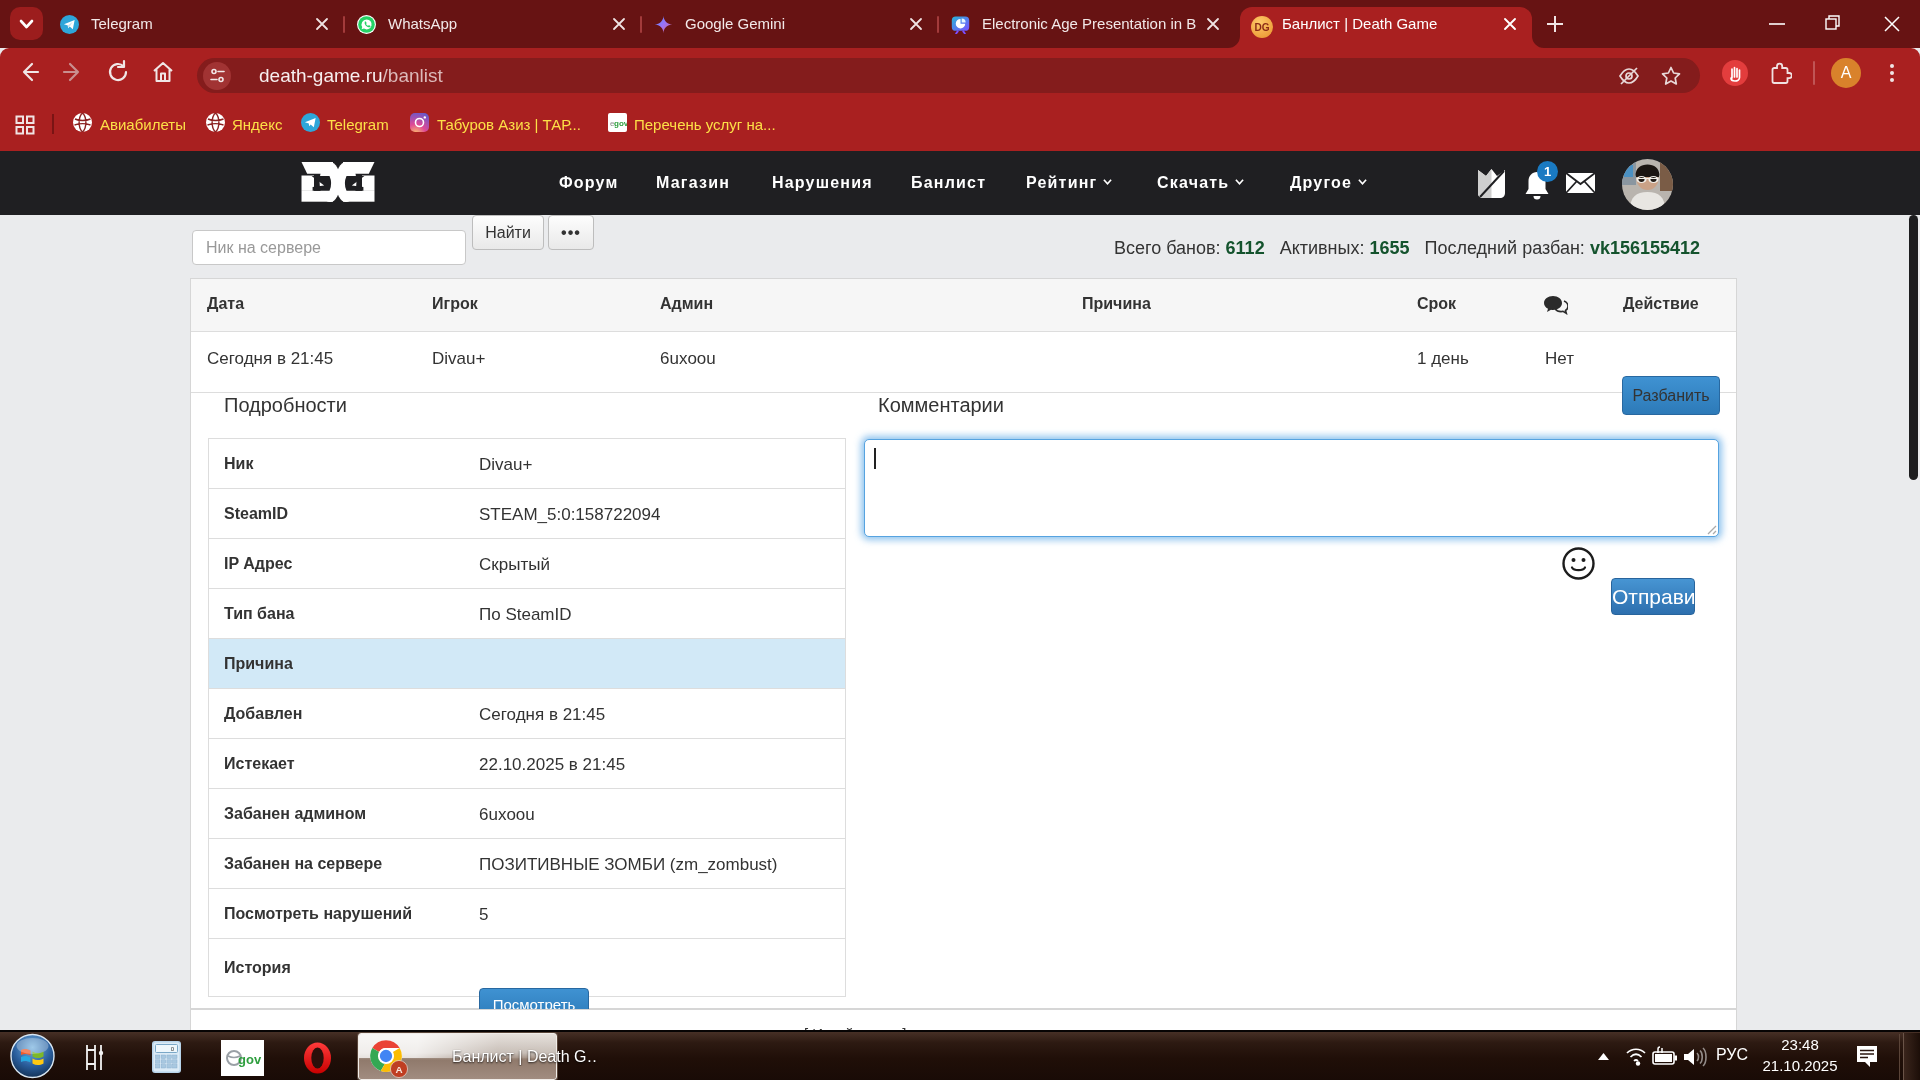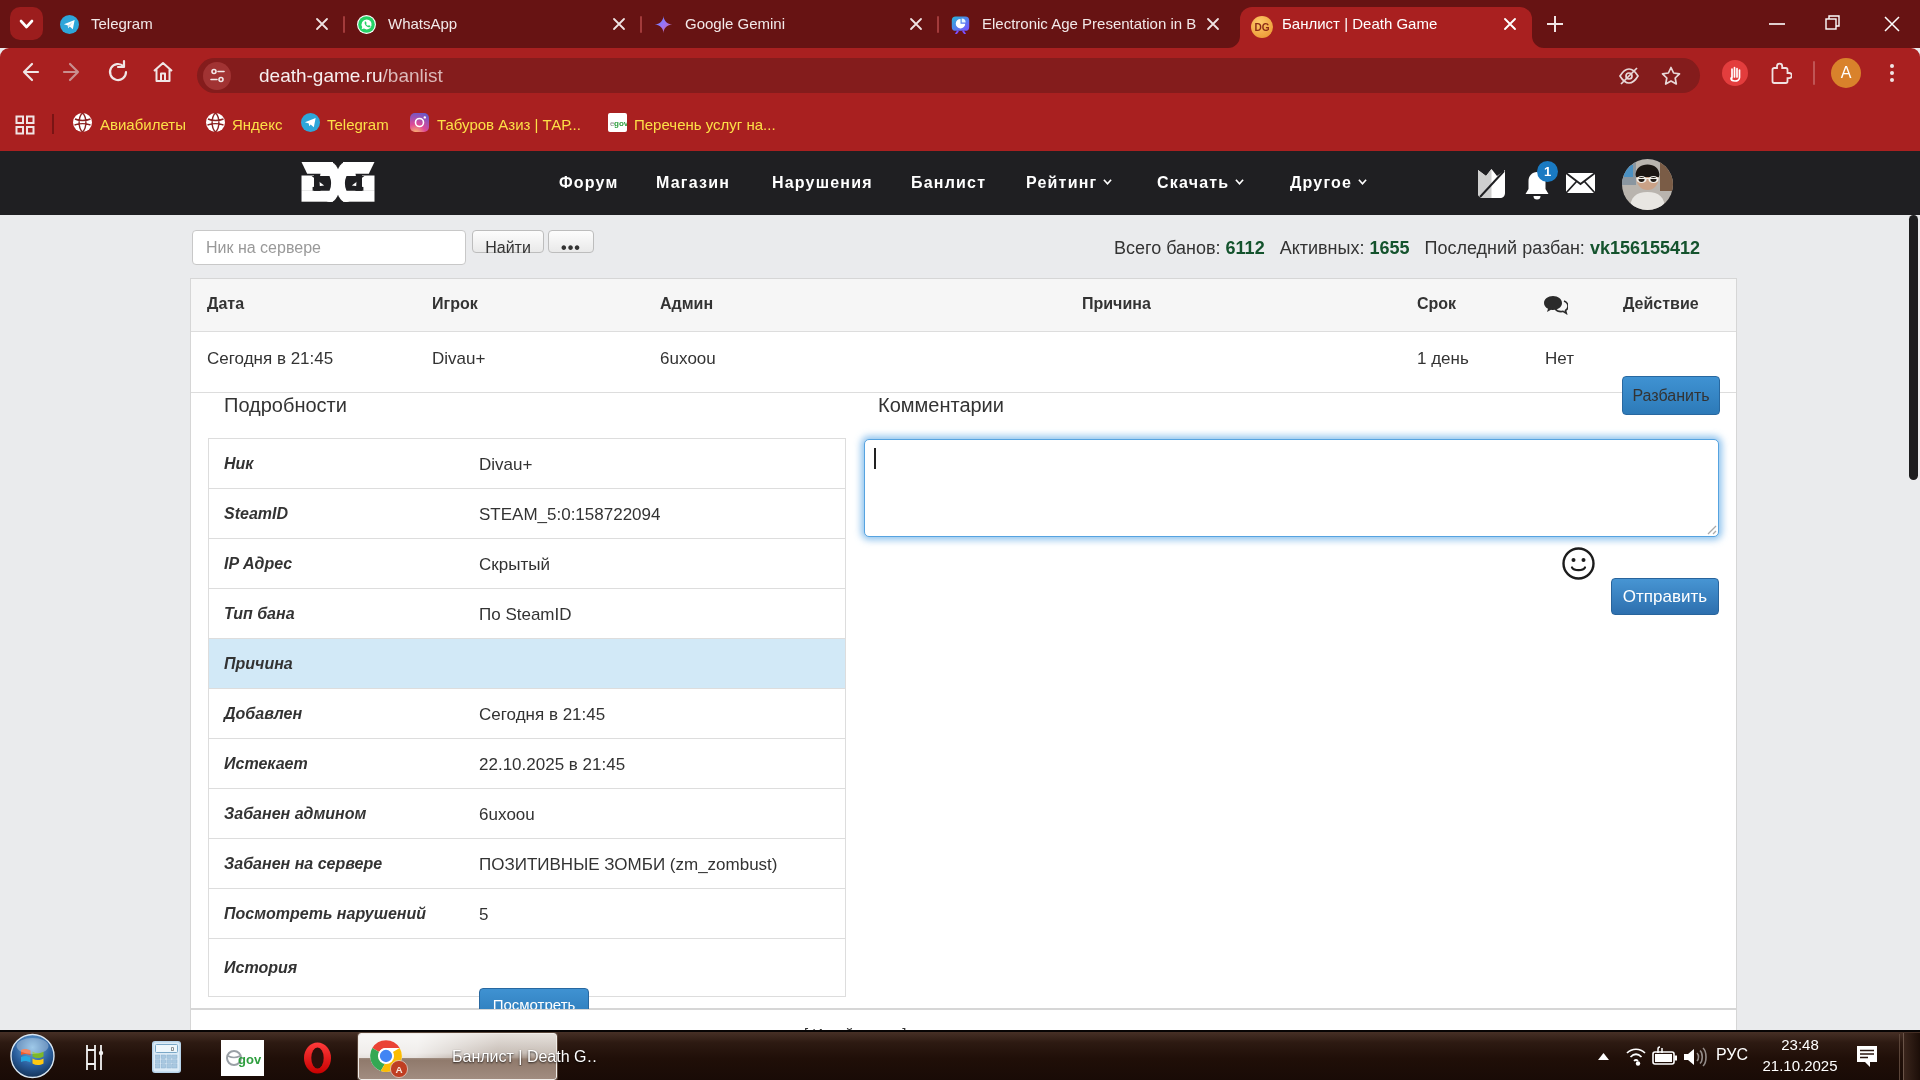--- a/index.html
+++ b/index.html
@@ -29,34 +29,34 @@
 .bm span { position:absolute; top:18px; font-size:15px; color:#fde047; white-space:nowrap; }
 
 #sitehead { position:absolute; left:0; top:151px; width:1920px; height:64px; background:#1f1f22; }
 .nav { position:absolute; top:23px; font-size:16px; font-weight:bold; color:#fff; white-space:nowrap; letter-spacing:1.2px; }
 .nav .car { display:inline-block; margin-left:6px; width:9px; height:9px; vertical-align:2px; }
 
 #page { position:absolute; left:0; top:215px; width:1920px; height:815px; background:#eaebed; }
 #panel { position:absolute; left:190px; top:63px; width:1547px; height:731px; background:#fff; border:1px solid #d6d6d6; }
 #panel2 { position:absolute; left:190px; top:794px; width:1547px; height:240px; background:#fff; border:1px solid #d6d6d6; }
 #searchinput { position:absolute; left:192px; top:15px; width:274px; height:35px; background:#fff; border:1px solid #c8c8c8; border-radius:4px; font-size:16px; color:#999; line-height:33px; padding-left:13px; }
-.gbtn { position:absolute; top:15px; height:23px; background:linear-gradient(#fdfdfd,#e9e9e9); border:1px solid #bdbdbd; border-radius:4px; color:#333; font-size:16px; text-align:center; line-height:33px; }
+.gbtn { position:absolute; top:0; height:35px; background:linear-gradient(#fdfdfd,#e9e9e9); border:1px solid #bdbdbd; border-radius:4px; color:#333; font-size:16px; text-align:center; line-height:33px; }
 #stats { position:absolute; right:220px; top:23px; font-size:18px; color:#333; white-space:nowrap; }
 #stats b { font-weight:bold; color:#14532d; }
 
 .bl-h { position:absolute; left:0; top:0; width:1545px; height:53px; background:#f6f6f6; border-bottom:1px solid #ddd; }
 .bl-h div { position:absolute; top:16px; font-size:16px; font-weight:bold; color:#333; }
 .bl-r { position:absolute; left:0; top:54px; width:1545px; height:60px; border-bottom:1px solid #ddd; }
 .bl-r div { position:absolute; top:16px; font-size:17px; color:#333; }
 .bluebtn { background:linear-gradient(#3f92d2,#2d7ab8); border:1px solid #2868a0; border-radius:4px; color:#fff; text-align:center;margin-top:32px; }
 
 #dettable { position:absolute; left:17px; top:159px; width:638px; border:1px solid #ddd; }
 .dr { position:relative; width:636px; height:50px; border-bottom:1px solid #ddd; background:#fff; }
 .dr:last-child { border-bottom:none; }
-.dr .l { position:absolute; left:15px; top:16px; font-size:16px; font-weight:bold; color:#333;font-style:italic; }
+.dr .l { position:absolute; left:15px; top:16px; font-size:16px; font-weight:bold; color:#333; }
 .dr .v { position:absolute; left:270px; top:16px; font-size:17px; color:#333; }
 .hl { background:#d2e9f7 !important; }
 h2.sec { position:absolute; font-size:20px; font-weight:normal; color:#333; }
 #cmttext { position:absolute; left:673px; top:160px; width:855px; height:98px; background:#fff; border:1px solid #56a3e0; border-radius:5px; box-shadow:0 0 7px 3px rgba(108,176,232,.75); }
 
 #taskbar { position:absolute; left:0; top:1030px; width:1920px; height:50px; background:linear-gradient(180deg,#473026 0%,#2d1a12 22%,#200f08 55%,#190b06 100%); border-top:2px solid #070404; }
 .tkwin { position:absolute; top:1px; height:47px; border-radius:3px; }
 .tktxt { position:absolute; top:14px; font-size:15px; color:#fff; text-shadow:0 1px 2px rgba(0,0,0,.8); white-space:nowrap; overflow:hidden; }
 .trayt { position:absolute; font-size:15px; color:#fff; white-space:nowrap; }
 
@@ -432,21 +432,21 @@
    <svg style="position:absolute;right:1px;bottom:1px" width="11" height="11" viewBox="0 0 11 11">
             <path d="M10 2 L2 10 M10 7 L7 10" stroke="#aaa" stroke-width="1.3"></path>
           </svg>
   </div>
   <svg class="abs" style="left:1371px;top:268px" width="33" height="33" viewBox="0 0 33 33">
           <circle cx="16.5" cy="16.5" r="15" fill="none" stroke="#1c1c1c" stroke-width="2.4"></circle>
           <circle cx="11.5" cy="13" r="2" fill="#1c1c1c"></circle>
           <circle cx="21.5" cy="13" r="2" fill="#1c1c1c"></circle>
           <path d="M10 20.5 C12 24 21 24 23 20.5" stroke="#1c1c1c" stroke-width="2.2" fill="none" stroke-linecap="round"></path>
         </svg>
-  <div class="bluebtn" style="position:absolute;left:1420px;top:267px;width:108px;height:37px;font-size:17px;line-height:35px;background:linear-gradient(#4795d3,#2d6fae);border-color:#28649c;">Отправить</div>
+  <div class="bluebtn" style="position:absolute;left:1420px;top:267px;width:84px;height:37px;font-size:21px;line-height:35px;background:linear-gradient(#4795d3,#2d6fae);border-color:#28649c;">Отправить</div>
  </div>
  <div id="panel2">
   <div style="position:absolute;left:613px;top:15px;font-size:15px;color:#333;">[ Играй снова ]&nbsp;&nbsp;&nbsp;&nbsp;&nbsp;&nbsp;&nbsp;&nbsp;&nbsp;&nbsp;&nbsp;&nbsp;&nbsp;&nbsp;&nbsp;&nbsp;&nbsp;&nbsp;.&nbsp;&nbsp;&nbsp;&nbsp;&nbsp;&nbsp;&nbsp;&nbsp;&nbsp;&nbsp;&nbsp;&nbsp;&nbsp;&nbsp;&nbsp;&nbsp;&nbsp;&nbsp;&nbsp;&nbsp;&nbsp;&nbsp;&nbsp;&nbsp;&nbsp;.</div>
   <div class="bluebtn" style="position:absolute;left:1431px;top:11px;width:98px;height:39px;"></div>
  </div>
 </div>
 <div id="scrollthumb"></div>
 
 <div id="taskbar">
 

